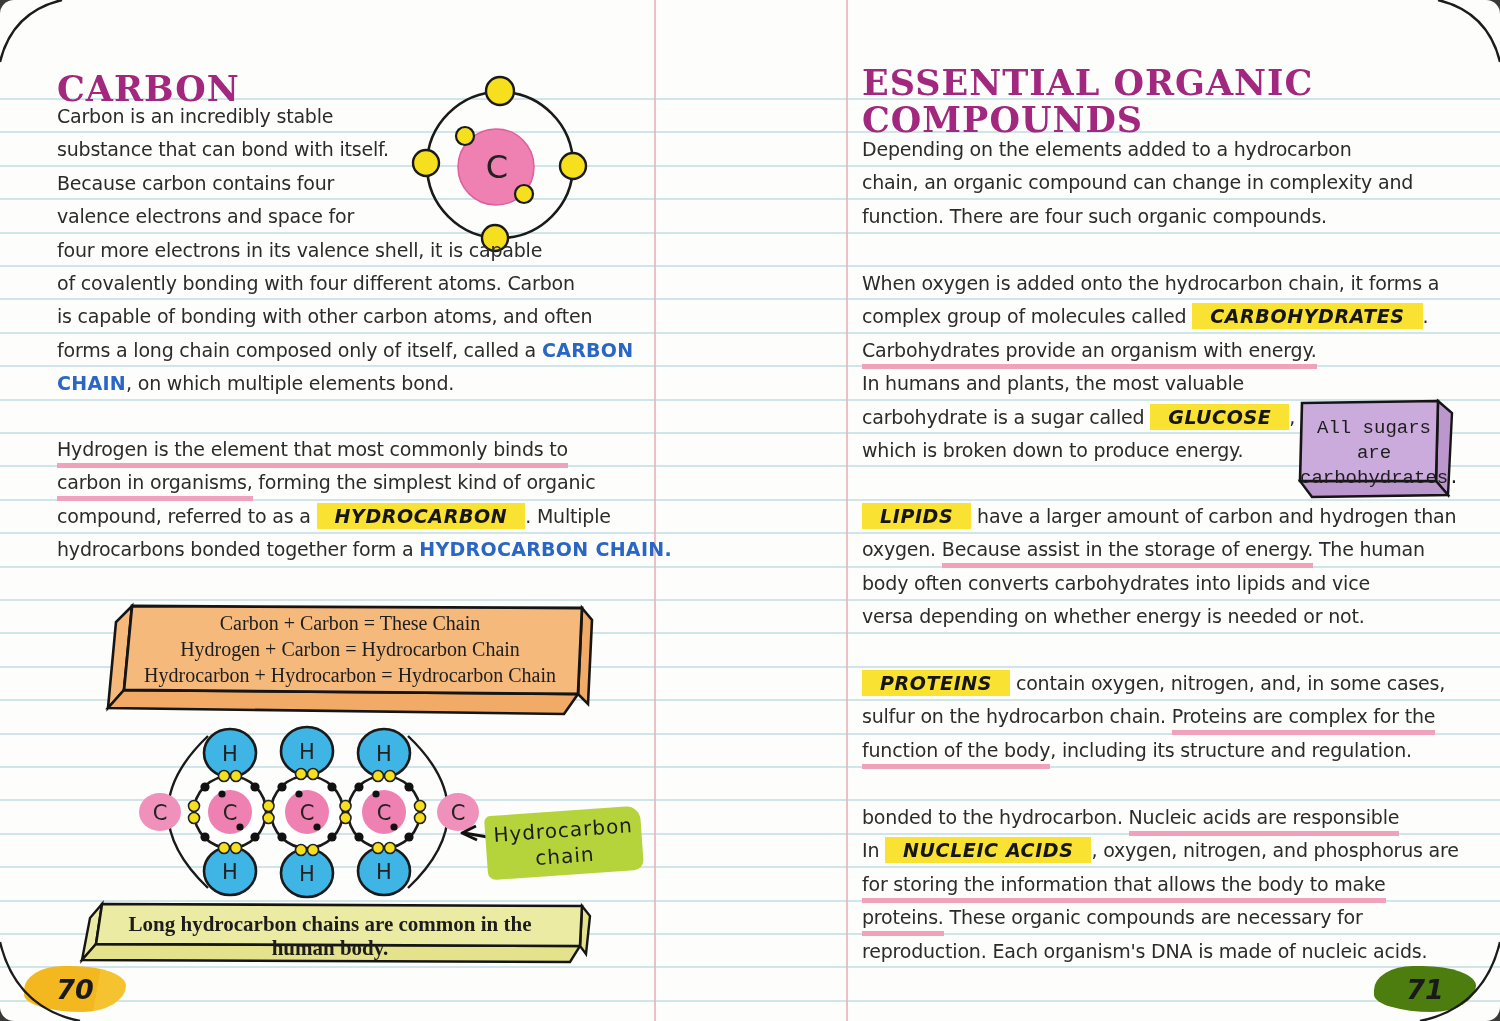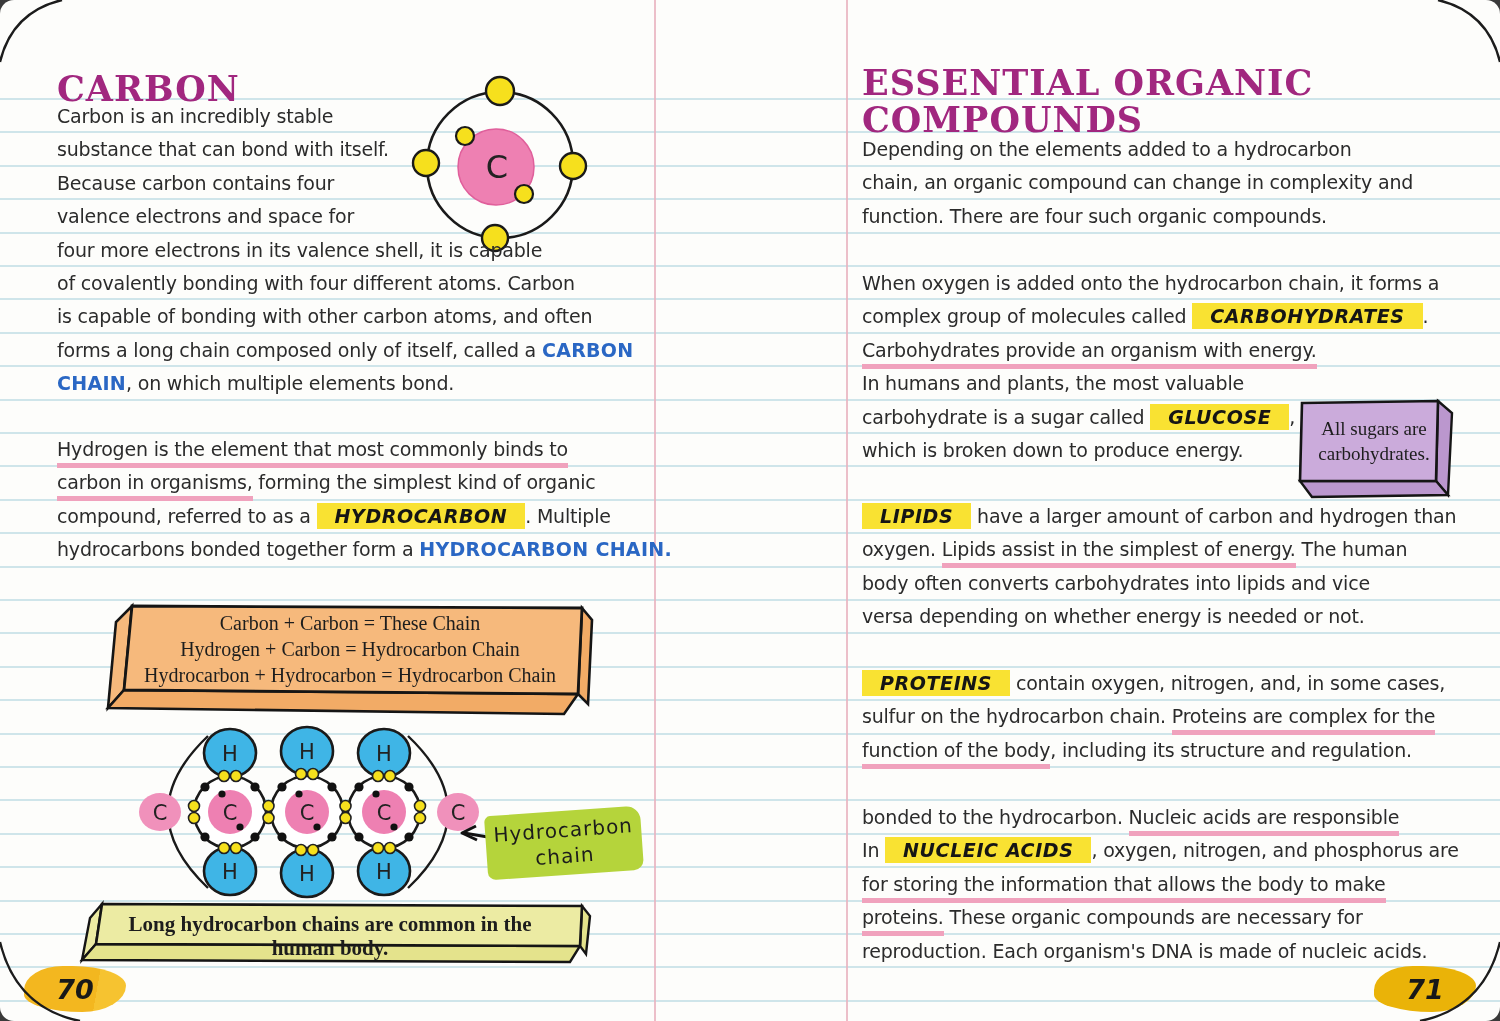--- a/index.html
+++ b/index.html
@@ -20,21 +20,21 @@
   .seg-blue{color:#2a67c4;font-weight:600;letter-spacing:.3px;}
   .seg-ul{border-bottom:5px solid #f0a2bd;padding-bottom:3px;}
   
   .boxtext{position:absolute;font-family:"Liberation Serif",serif;color:#1d1d1d;text-align:center;}
   
   .chain-label{position:absolute;left:486px;top:811px;width:156px;height:64px;background:#b5d43b;
                transform:rotate(-4deg);border-radius:6px 14px 10px 8px;display:flex;flex-direction:column;
                justify-content:center;align-items:center;font-size:20px;font-weight:500;color:#1c1c1c;
                line-height:26px;letter-spacing:1px;}
   
-  .ribbon{position:absolute;width:102px;height:46px;background:#eab308;
+  .ribbon{position:absolute;width:102px;height:46px;background:#4d7c0f;
           border-radius:40% 55% 45% 60% / 55% 45% 60% 40%;
           display:flex;align-items:center;justify-content:center;
           font-weight:bold;font-style:italic;font-size:27px;color:#191919;}
   .ribbon.left{left:24px;top:966px;background:linear-gradient(100deg,#f3b71f 70%,#f6c330 70%);}
   .ribbon.right{left:1374px;top:966px;}
   svg{position:absolute;overflow:visible;}
   .overlay{pointer-events:none;}
 </style>
 </head>
 <body>
@@ -220,28 +220,28 @@
         <div class="tline"><span class="seg-p">In humans and plants, the most valuable</span></div>
         <div class="tline"><span class="seg-p">carbohydrate is a sugar called </span><span class="seg-hl">GLUCOSE</span><span class="seg-p">,</span></div>
         <div class="tline"><span class="seg-p">which is broken down to produce energy.</span></div>
       </div>
 
     <svg style="left:1290px;top:395px;" width="170" height="106" viewBox="0 0 170 106">
       <polygon points="148,6 162,18 158,100 146,86" fill="#bb97ce" stroke="#151515" stroke-width="2.4"></polygon>
       <polygon points="10,86 146,86 158,100 22,102" fill="#bb97ce" stroke="#151515" stroke-width="2.4"></polygon>
       <polygon points="12,8 148,6 146,86 10,86" fill="#cbabdb" stroke="#151515" stroke-width="2.6"></polygon>
     </svg>
-    <div class="boxtext" style="left:1300px;top:416px;width:148px;font-size:19px;line-height:25px;">
+    <div class="boxtext" style="left:1300px;top:416px;width:148px;font-size:19px;line-height:25px;font-family:Liberation Mono, monospace;">
       <div>All sugars are</div>
       <div>carbohydrates.</div>
     </div>
 
     <div class="para" style="left:862px;top:500px;width:600px;">
         <div class="tline"><span class="seg-hl">LIPIDS</span><span class="seg-p"> have a larger amount of carbon and hydrogen than</span></div>
-        <div class="tline"><span class="seg-p">oxygen. </span><span class="seg-ul">Lipids assist in the simplest of energy.</span><span class="seg-p"> The human</span></div>
+        <div class="tline"><span class="seg-p">oxygen. </span><span class="seg-ul">Because assist in the storage of energy.</span><span class="seg-p"> The human</span></div>
         <div class="tline"><span class="seg-p">body often converts carbohydrates into lipids and vice</span></div>
         <div class="tline"><span class="seg-p">versa depending on whether energy is needed or not.</span></div>
       </div>
 
     <div class="para" style="left:862px;top:667px;width:600px;">
         <div class="tline"><span class="seg-hl">PROTEINS</span><span class="seg-p"> contain oxygen, nitrogen, and, in some cases,</span></div>
         <div class="tline"><span class="seg-p">sulfur on the hydrocarbon chain. </span><span class="seg-ul">Proteins are complex for the</span></div>
         <div class="tline"><span class="seg-ul">function of the body</span><span class="seg-p">, including its structure and regulation.</span></div>
       </div>
 

